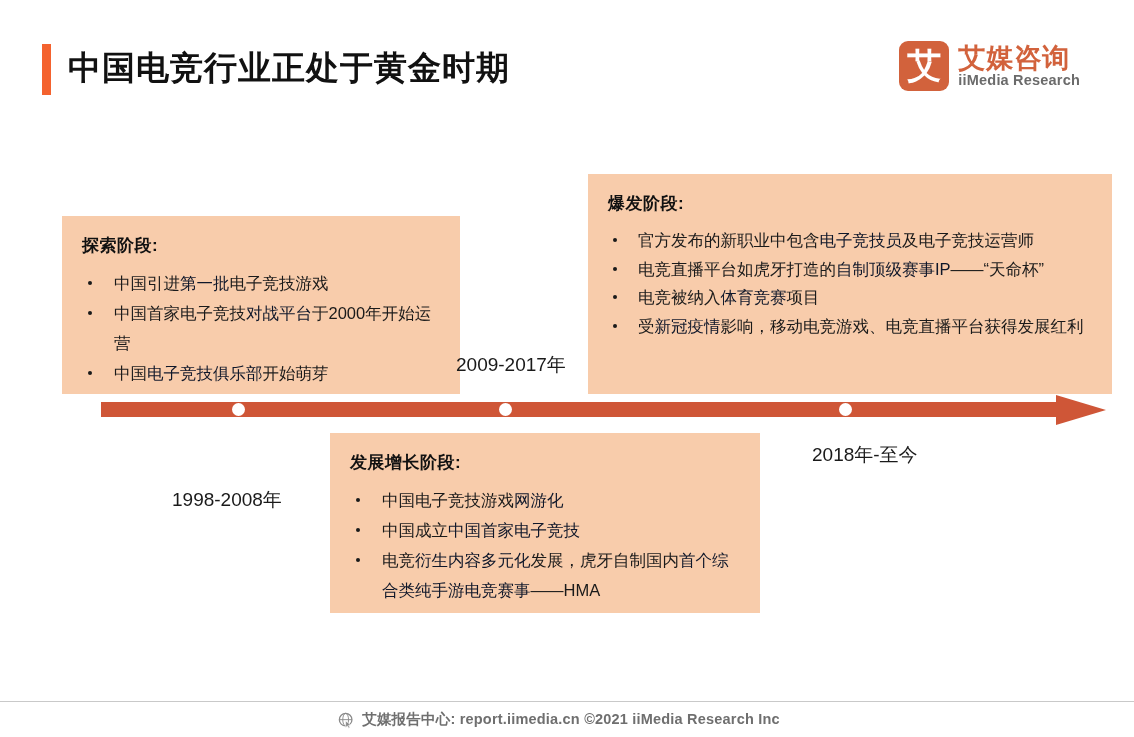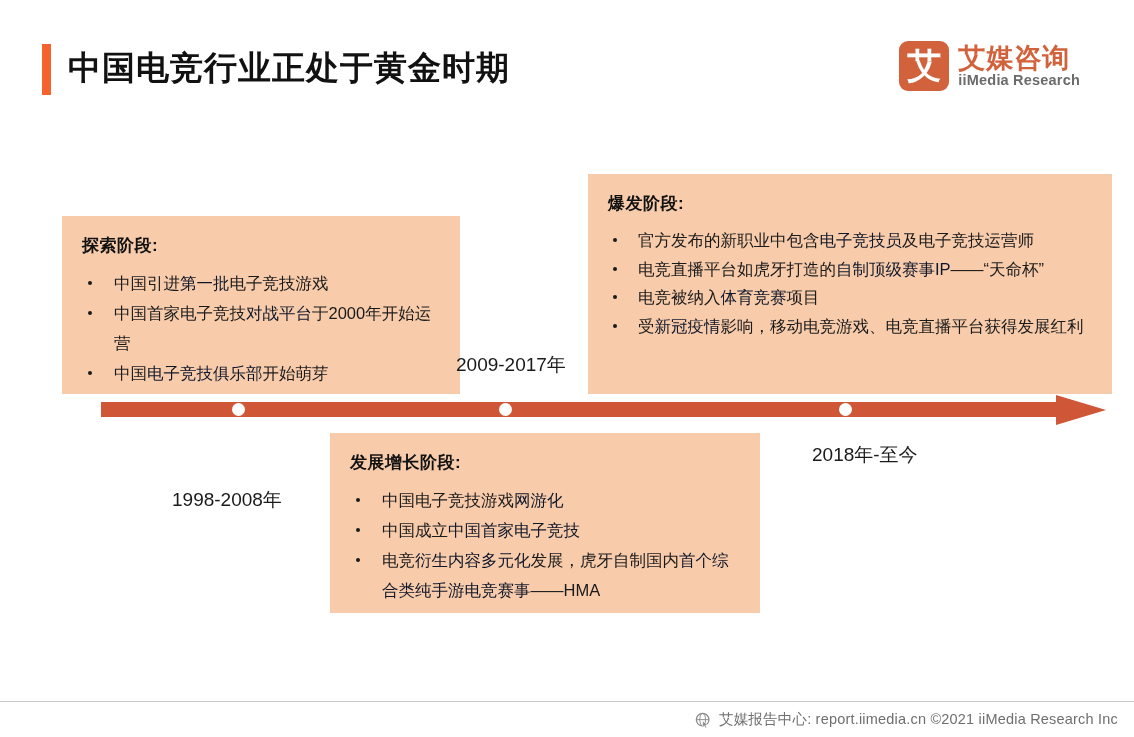--- a/index.html
+++ b/index.html
@@ -156,23 +156,24 @@
   #box-1 .bullet::before { left: 5px; top: 12px; }
 
   
   .footer {
     position: absolute;
     left: 0; bottom: 0;
     width: 1134px; height: 36px;
     border-top: 1px solid #c9c9c9;
     display: flex;
     align-items: center;
-    justify-content: flex-end;
+    justify-content: center;
     padding-right: 16px;
     gap: 7px;
+    font-weight: bold;
   }
   .globe-icon {
     width: 17px; height: 17px;
     flex: 0 0 auto;
     position: relative;
     top: 1px;
   }
   .footer-text {
     font-size: 14.5px;
     color: #6f6f6f;

